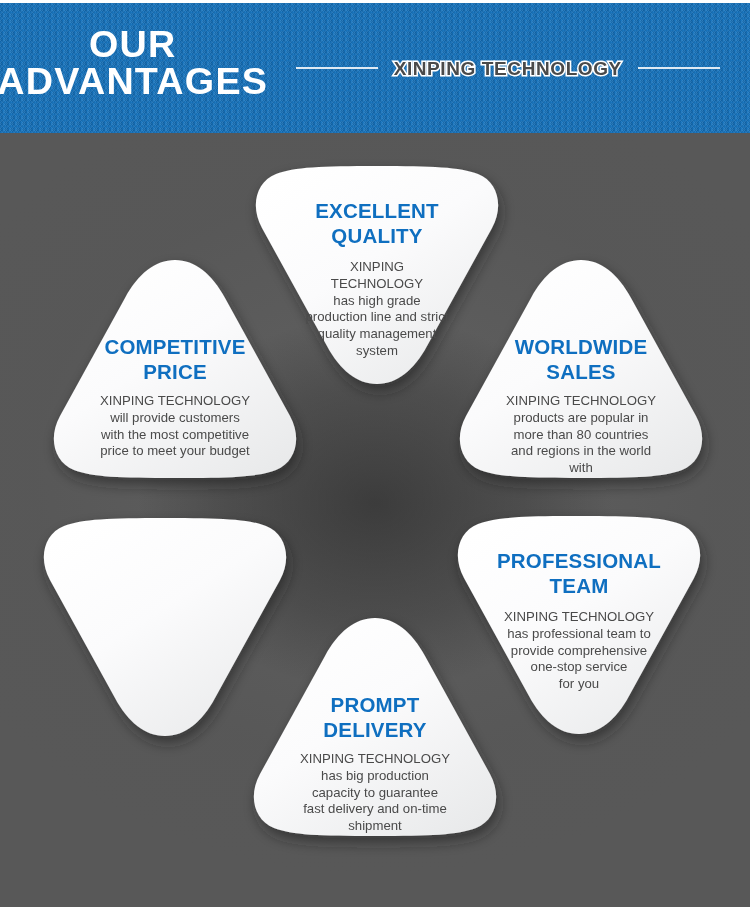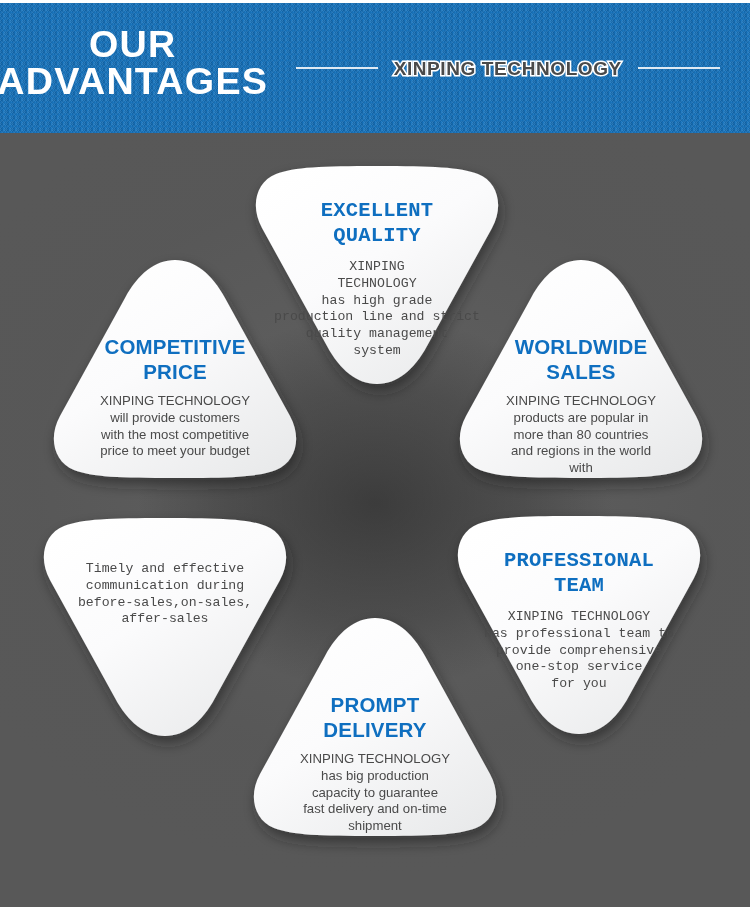--- a/index.html
+++ b/index.html
@@ -125,21 +125,21 @@
     font-size:13.2px;
     line-height:1.27;
     margin:12px;
     padding:0 12px;
     white-space:pre-line;
   }
 
   
   .dir-up   .petal-content{ padding-top:78px; }
   .dir-up   .petal-body{ margin-top:9px; }
-  .dir-down .petal-content{ padding-top:32px;font-family:Liberation Mono, monospace; }
+  .dir-down .petal-content{ padding-top:32px; }
   .dir-down .petal-body{ margin-top:11px; }
 
   
   #petal-excellent-quality   { left:246px; top:33px;  }
   #petal-competitive-price   { left:44px;  top:123px; }
   #petal-worldwide-sales     { left:450px; top:123px; }
   #petal-outstanding-services{ left:34px;  top:385px; }
   #petal-professional-team   { left:448px; top:383px; }
   #petal-prompt-delivery     { left:244px; top:481px; }
 </style>
@@ -239,24 +239,20 @@
               <stop offset="42%" stop-color="#fbfbfc"></stop>
               <stop offset="100%" stop-color="#e8e9ea"></stop>
             </linearGradient>
             <filter id="f_outstanding-services" x="-35%" y="-35%" width="180%" height="180%">
               <feDropShadow dx="3" dy="7" stdDeviation="7" flood-color="#1c1c1c" flood-opacity="0.55"></feDropShadow>
             </filter>
           </defs>
           <path d="M131 218 C111 218 94 204 81 180 L16 62 C4 40 10 16 30 8 C48 1 76 0 131 0 C186 0 214 1 232 8 C252 16 258 40 246 62 L181 180 C168 204 151 218 131 218 Z" fill="url(#g_outstanding-services)" filter="url(#f_outstanding-services)"></path>
         </svg>
         <div class="petal-content">
-          <div class="petal-body">Timely and effective
-communication during
-before-sales,on-sales,
-affer-sales</div>
         </div>
       </div>
 
     <div class="petal dir-down" id="petal-professional-team">
         <svg viewBox="0 0 262 222" xmlns="http://www.w3.org/2000/svg">
           <defs>
             <linearGradient id="g_professional-team" x1="0.18" y1="0" x2="0.9" y2="1">
               <stop offset="0%" stop-color="#ffffff"></stop>
               <stop offset="42%" stop-color="#fbfbfc"></stop>
               <stop offset="100%" stop-color="#e8e9ea"></stop>

